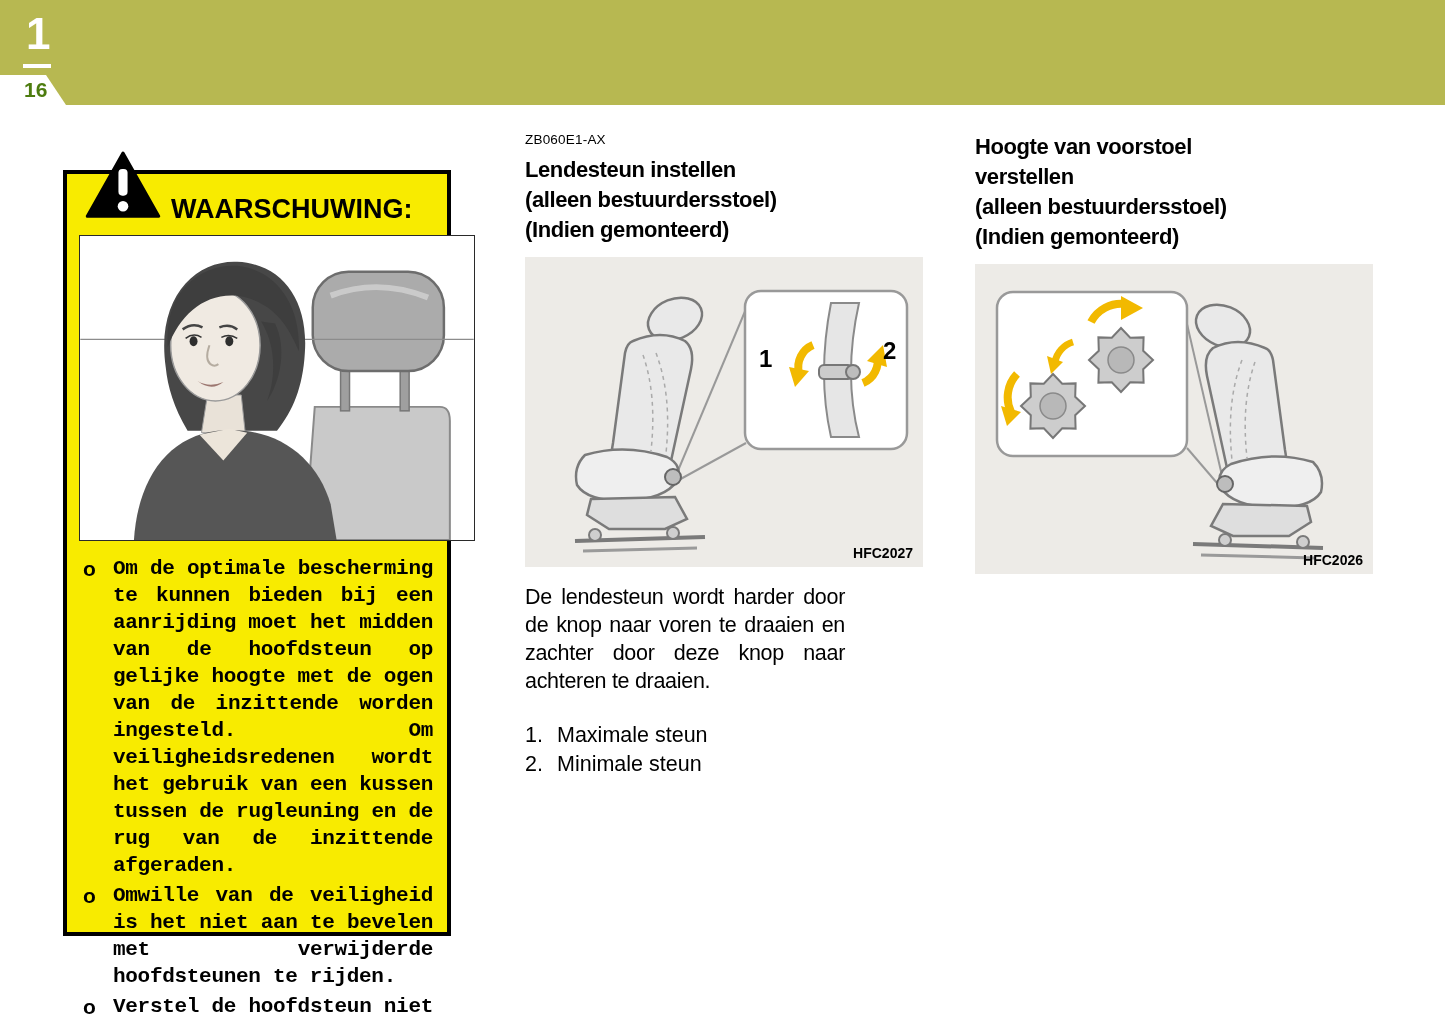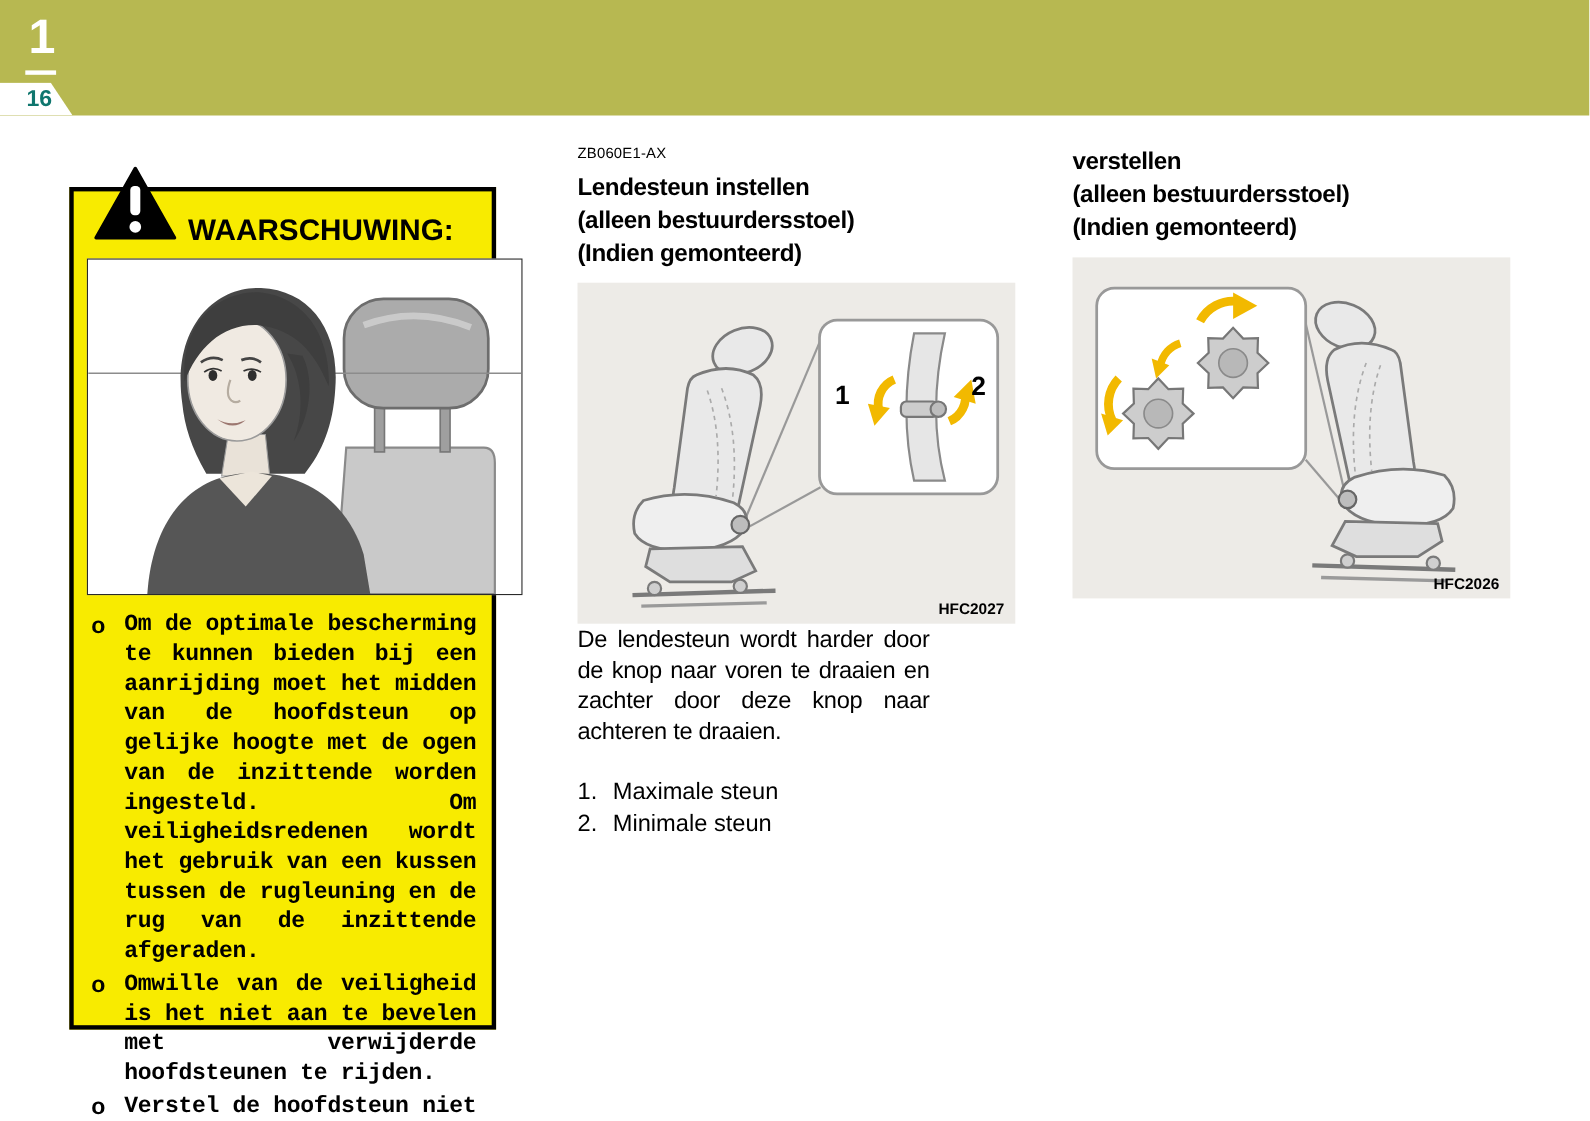--- a/index.html
+++ b/index.html
@@ -24,21 +24,21 @@
   .header-title {
     position:absolute; left:56px; top:31px;
     font-size:17px; font-weight:bold; color:#fff;
     letter-spacing:0.5px; word-spacing:8px;
   }
   .page-tab {
     position:absolute; left:0; top:75px; width:66px; height:30px; background:#fff;
     clip-path:polygon(0 0, 46px 0, 66px 100%, 0 100%);
   }
   .page-tab span {
-    position:absolute; left:24px; top:3px; font-size:21px; font-weight:bold; color:#0f766e;
+    position:absolute; left:24px; top:3px; font-size:21px; font-weight:bold; color:#4d7c0f;
   }
 
   
   .warning-box {
     position:absolute; left:63px; top:170px; width:388px; height:766px;
     background:var(--warning-bg,#f8eb00); border:4px solid #000;
     padding:10px 12px 0 12px;
   }
   .warning-triangle {
     position:absolute; left:18px; top:-24px; width:76px; height:70px;
@@ -67,21 +67,21 @@
   .heading .hl { display:block; }
   .figure {
     position:relative; width:398px; height:310px;
     background:var(--figure-bg,#edebe7); margin-top:12px;
   }
   .figure svg { display:block; width:100%; height:100%; }
   .figure-caption {
     position:absolute; right:10px; bottom:6px; font-size:14px; font-weight:bold;
   }
   .body-text {
-    font-size:21.5px; line-height:28px;
+    margin-top:16px; font-size:21.5px; line-height:28px;
     text-align:justify; letter-spacing:-0.3px;
   }
   .num-list { margin-top:26px; font-size:21.5px; line-height:29px; }
   .num-list .row { display:flex; }
   .num-list .n { width:32px; flex:none; }
 </style>
 </head>
 <body>
 
 <div class="page">
@@ -215,20 +215,21 @@
       </div>
       <div class="row">
         <span class="n">2.</span>
         <span>Minimale steun</span>
       </div>
     </div>
   </section>
 
   <section class="col col-right">
     <h3 class="heading">
+      <span class="hl">Hoogte van voorstoel</span>
       <span class="hl">verstellen</span>
       <span class="hl">(alleen bestuurdersstoel)</span>
       <span class="hl">(Indien gemonteerd)</span>
     </h3>
 
     <div class="figure">
       <svg viewBox="0 0 398 310">
 
         <line x1="212" y1="60" x2="248" y2="216" stroke="#999" stroke-width="2"></line>
         <line x1="212" y1="184" x2="248" y2="226" stroke="#999" stroke-width="2"></line>

